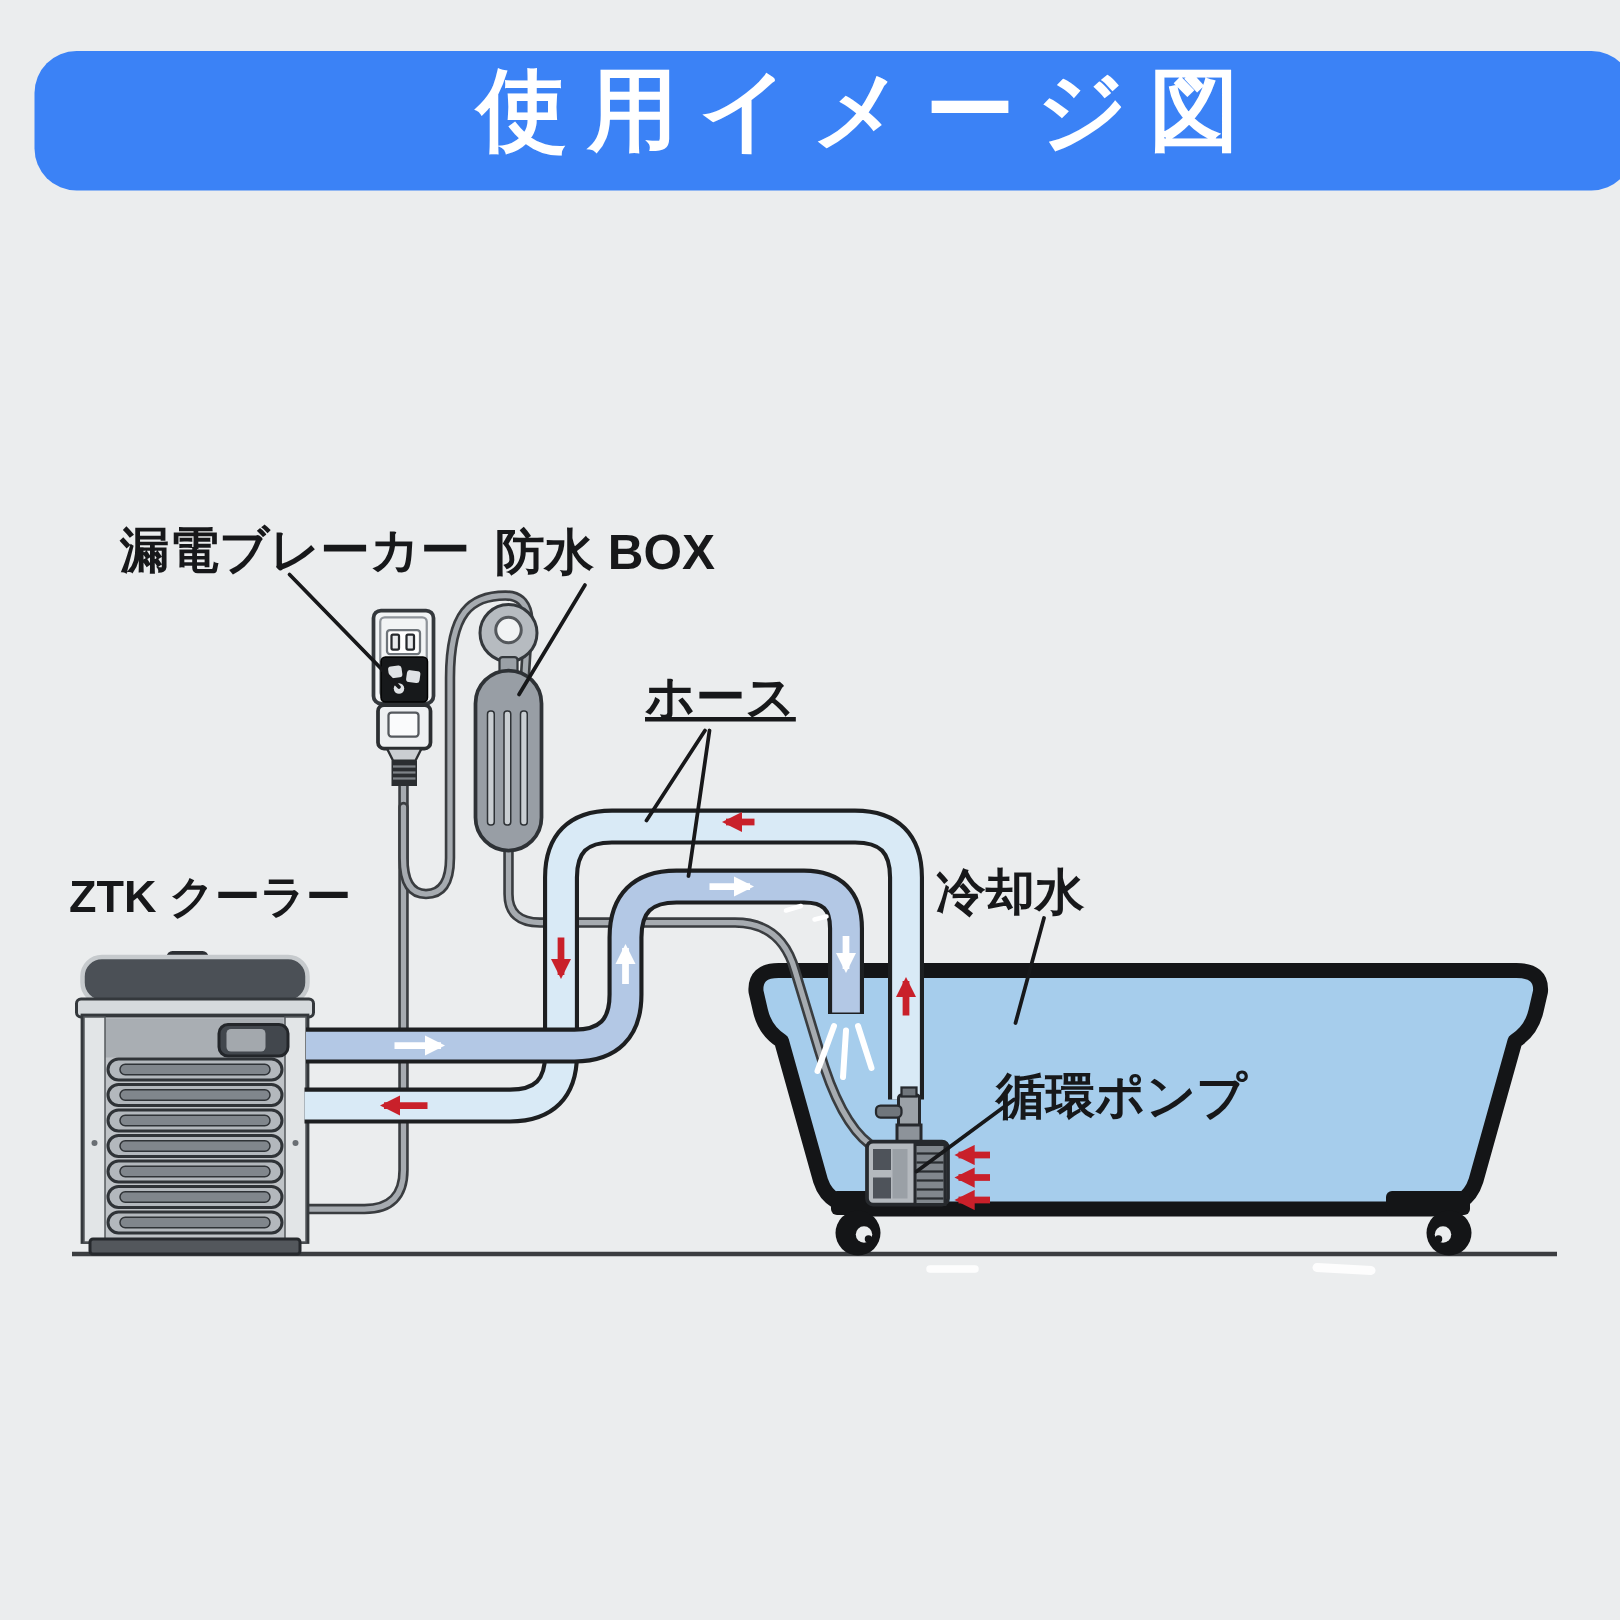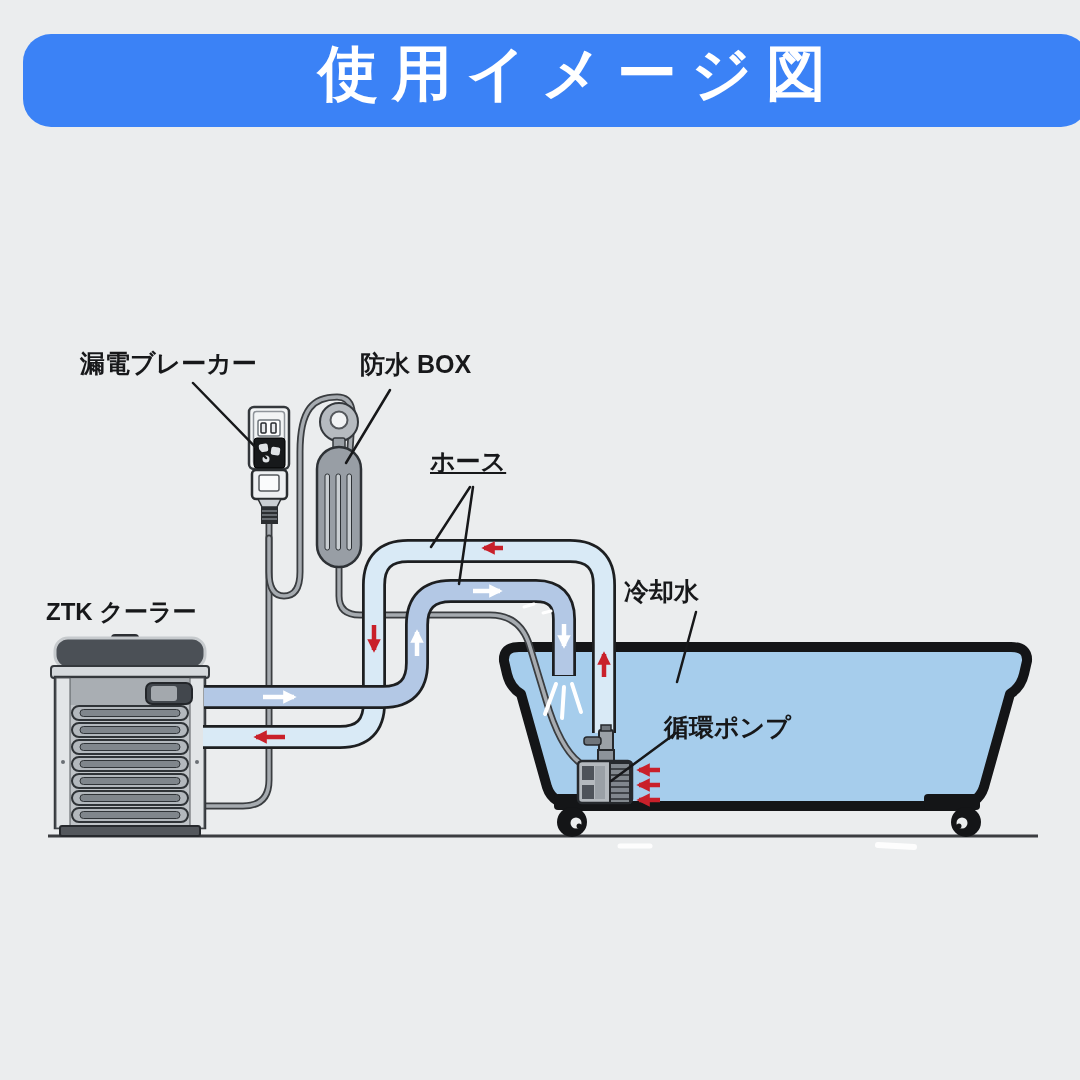--- a/index.html
+++ b/index.html
@@ -11,27 +11,27 @@
   .banner{
     position:absolute;left:23px;top:34px;width:1034px;height:93px;
     background:#3b82f6;border-radius:28px;
     display:flex;align-items:flex-start;justify-content:center;padding-left:32px;
   }
   .banner .title{
     color:#ffffff;font-size:60px;font-weight:800;
     letter-spacing:14px;padding-left:14px;white-space:nowrap;
   }
   .diagram-label{
-    position:absolute;color:#17181a;font-size:25px;font-weight:800;
+    position:absolute;color:#17181a;font-size:33px;font-weight:800;
     white-space:nowrap;line-height:1.05;
   }
   #lbl-breaker{left:80px;top:350px;}
-  #lbl-box{left:360px;top:351px;}
+  #lbl-box{left:330px;top:351px;}
   #lbl-hose{left:430px;top:448px;text-decoration:underline;}
-  #lbl-cooler{left:46px;top:583px;font-size:24px;margin-top:16px;}
+  #lbl-cooler{left:46px;top:583px;font-size:30px;}
   #lbl-water{left:624px;top:578px;}
   #lbl-pump{left:664px;top:715px;font-family:Liberation Serif, serif;}
   svg.scene{position:absolute;left:0;top:0;}
 </style>
 </head>
 <body>
 
 <div class="banner">
   <div class="title">使用イメージ図</div>
 </div>

